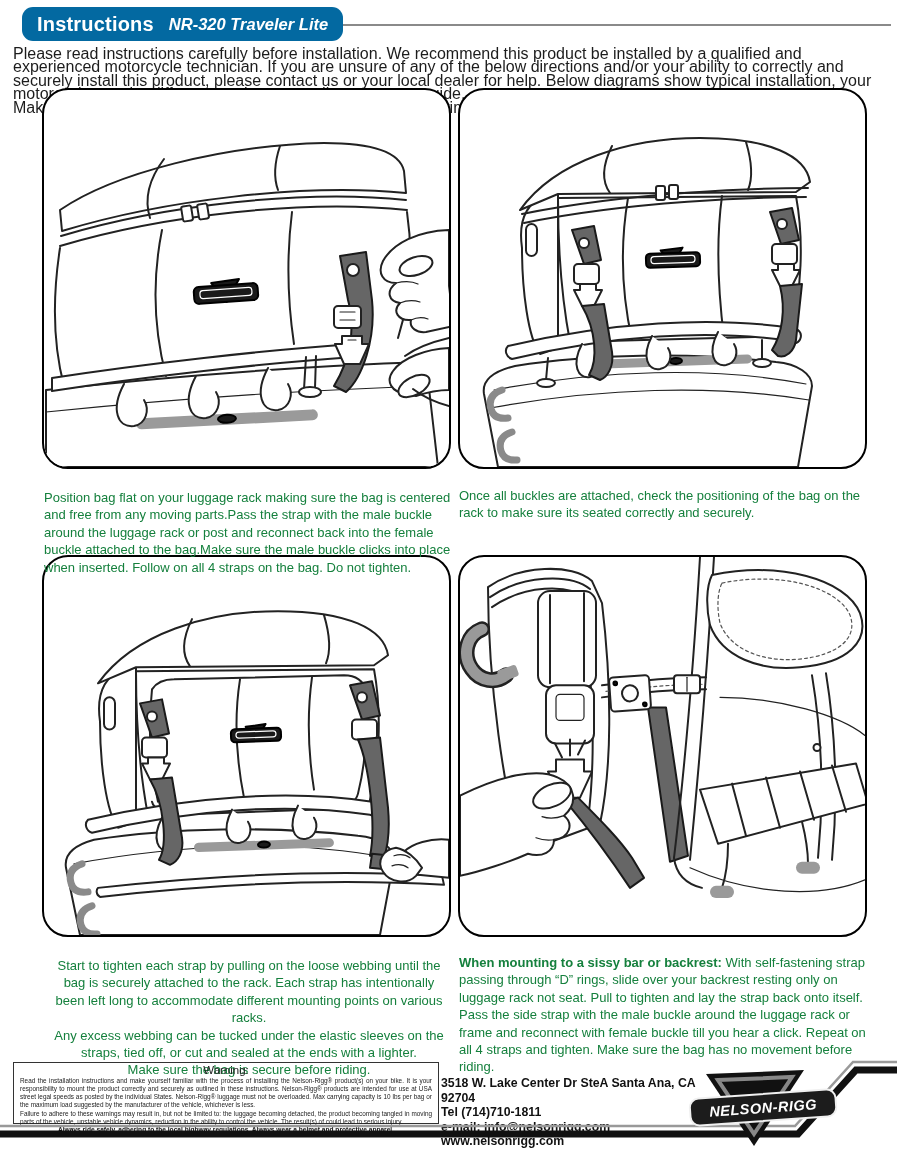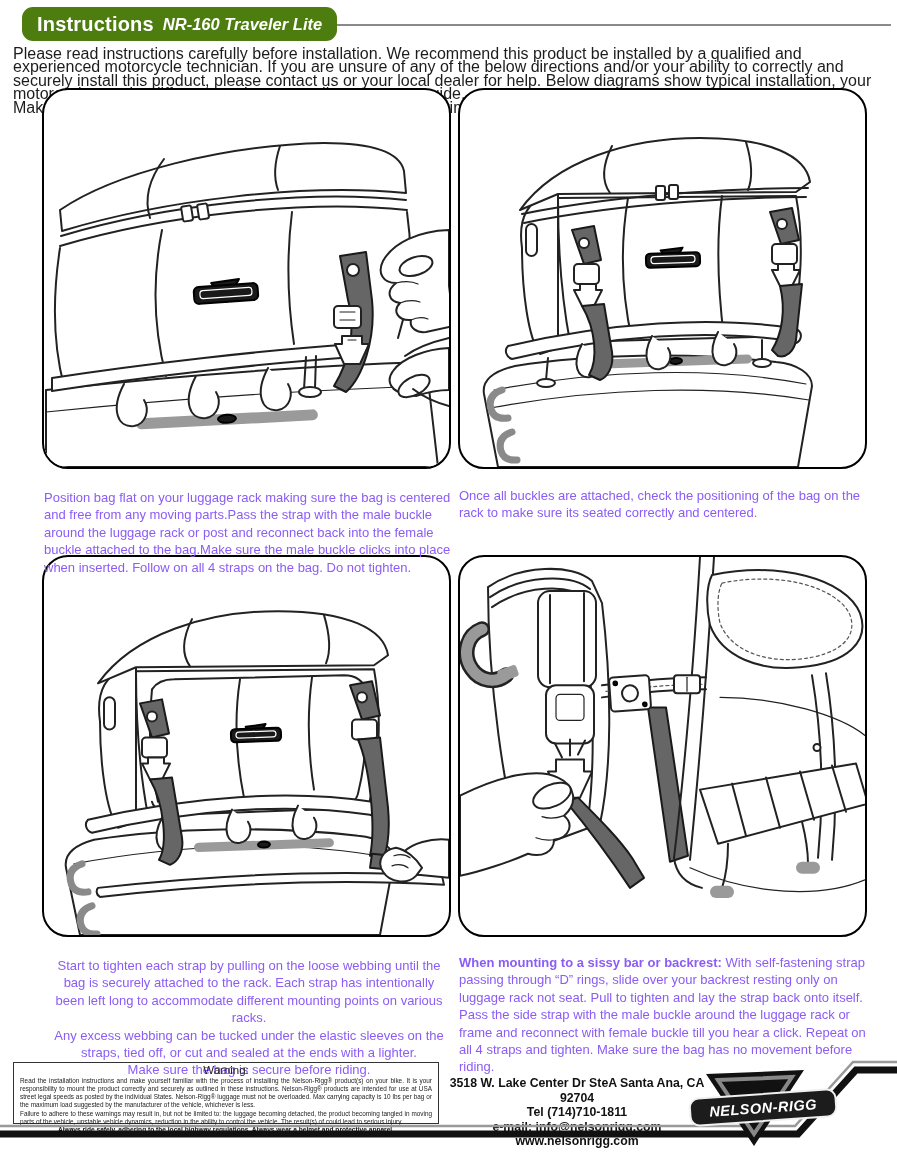--- a/index.html
+++ b/index.html
@@ -1,22 +1,22 @@
 <!DOCTYPE html>
 <html><head>
 <meta charset="utf-8">
 <style>
   html,body{margin:0;padding:0;background:#e8e8e8;}
   .page{position:relative;width:897px;height:1156px;background:#fff;overflow:hidden;
         font-family:"Liberation Sans",sans-serif;color:#111;}
 
   
   .hdr-line{position:absolute;left:270px;right:6px;top:24px;height:2px;background:#8a8a8a;}
-  .hdr-box{position:absolute;left:22px;top:7px;height:34px;padding:0 15px;background:#4d7c0f;
-           border-radius:11px;display:flex;align-items:center;gap:9px;white-space:nowrap;}
+  .hdr-box{position:absolute;left:22px;top:7px;height:34px;padding:0 15px;background:#0369a1;
+           border-radius:11px;display:flex;align-items:center;gap:15px;white-space:nowrap;}
   .hdr-title{color:#fff;font-size:20px;font-weight:bold;letter-spacing:.2px;}
   .hdr-sub{color:#fff;font-size:16.5px;font-weight:bold;font-style:italic;}
 
   
   .intro{position:absolute;left:13px;top:47px;width:877px;font-size:16px;line-height:13.4px;color:#1c1c1c;}
 
   
   .panel{position:absolute;margin:0;background:#fff;border:2.6px solid #000;border-radius:26px;overflow:hidden;}
   .p1{left:42px;top:88px;width:405px;height:377px;}
   .p2{left:458px;top:88px;width:405px;height:377px;}
@@ -29,51 +29,51 @@
       stroke:#222;stroke-width:2;fill:none;stroke-linecap:round;stroke-linejoin:round;}
   .diagram .w{fill:#fff;}           
   .diagram .g{fill:#666;stroke:#1a1a1a;}   
   .diagram .lg{fill:#9a9a9a;stroke:none;}  
   .diagram .k{fill:#1a1a1a;stroke:#000;}   
   .diagram .thin{stroke-width:1.2;}
   .diagram .dash{stroke-dasharray:3 3;stroke-width:1.2;stroke:#555;}
   .diagram .gray-stroke{stroke:#8a8a8a;}
 
   
-  .cap{position:absolute;font-size:13px;line-height:17.4px;color:#8b5cf6;}
+  .cap{position:absolute;font-size:13px;line-height:17.4px;color:#15803d;}
   .cap.preline{white-space:pre-line;text-align:center;}
   .c1{left:44px;top:476px;width:409px;}
   .c2{left:459px;top:474px;width:414px;}
   .c3{left:48px;top:944px;width:402px;}
   .c4{left:459px;top:941px;width:412px;}
   .cap b{font-weight:bold;text-align:center;}
 
   
   .warn{position:absolute;left:13px;top:1062px;width:426px;height:62px;border:1.3px solid #333;
         padding:1px 6px 0 6px;box-sizing:border-box;}
   .warn-h{text-align:center;font-size:11.5px;line-height:12px;color:#222;}
   .warn-p{font-size:6.4px;line-height:7.9px;text-align:justify;color:#222;margin:1px 0 0 0;}
   .warn-b{font-size:6.6px;line-height:8px;text-align:center;font-weight:bold;color:#111;margin-top:1px;}
 
   
-  .contact{position:absolute;left:441px;top:1076px;width:272px;text-align:center;
+  .contact{position:absolute;left:441px;top:1076px;width:272px;
            font-weight:bold;font-size:12.3px;line-height:14.6px;color:#111;}
 
   
   .band{position:absolute;left:0;top:1056px;width:897px;height:100px;}
 </style>
 </head>
 <body>
 
 <div class="page">
 
   <div class="hdr-line"></div>
   <div class="hdr-box">
     <span class="hdr-title">Instructions</span>
-    <span class="hdr-sub">NR-160 Traveler Lite</span>
+    <span class="hdr-sub">NR-320 Traveler Lite</span>
   </div>
 
   <div class="intro">
     <div>Please read instructions carefully before installation. We recommend this product be installed by a qualified and experienced motorcycle technician. If you are unsure of any of the below directions and/or your ability to correctly and securely install this product, please contact us or your local dealer for help. Below diagrams show typical installation, your motorcycle may be different so please use diagrams as a guide.</div>
     <div>Make sure your motorcycle is clean and free from dirt, road grime, etc. where the Nelson-Rigg luggage mounts.</div>
   </div>
 
   <figure class="panel p1">
     <svg class="diagram" viewBox="0 0 405 377" preserveAspectRatio="none" role="img" aria-label="Close-up of two hands clicking the male strap buckle into the female buckle while the bag sits on a tubular luggage rack">
 
@@ -306,21 +306,21 @@
       <rect class="w" x="214" y="118" width="26" height="18" rx="3"></rect>
       <path class="thin" d="M227,120 L227,134"></path>
 
       <path class="w" d="M0,238 C40,218 78,210 98,220 C116,228 118,246 104,258 C114,266 110,280 94,282 C94,294 82,300 68,296 C50,304 20,314 0,318 Z"></path>
       <ellipse class="w" cx="92" cy="238" rx="20" ry="11" transform="rotate(-24 92 238)"></ellipse>
       <path class="thin" d="M104,258 c-8,3 -16,3 -22,1 M94,282 c-7,1 -13,0 -18,-2"></path>
     </svg>
   </figure>
 
   <p class="cap c1">Position bag flat on your luggage rack making sure the bag is centered and free from any moving parts.Pass the strap with the male buckle around the luggage rack or post and reconnect back into the female buckle attached to the bag.Make sure the male buckle clicks into place when inserted. Follow on all 4 straps on the bag. Do not tighten.</p>
-  <p class="cap c2">Once all buckles are attached, check the positioning of the bag on the rack to make sure its seated correctly and centered.</p>
+  <p class="cap c2">Once all buckles are attached, check the positioning of the bag on the rack to make sure its seated correctly and securely.</p>
   <p class="cap c3 preline">Start to tighten each strap by pulling on the loose webbing until the bag is securely attached to the rack. Each strap has intentionally been left long to accommodate different mounting points on various racks.
 Any excess webbing can be tucked under the elastic sleeves on the straps, tied off, or cut and sealed at the ends with a lighter.
 Make sure the bag is secure before riding.</p>
   <p class="cap c4"><b>When mounting to a sissy bar or backrest:</b><span> With self-fastening strap passing through “D” rings, slide over your backrest resting only on luggage rack not seat. Pull to tighten and lay the strap back onto itself. Pass the side strap with the male buckle around the luggage rack or frame and reconnect with female buckle till you hear a click. Repeat on all 4 straps and tighten. Make sure the bag has no movement before riding.</span></p>
 
   <div class="warn">
     <div class="warn-h">Warning:</div>
     <div class="warn-p">Read the installation instructions and make yourself familiar with the process of installing the Nelson-Rigg® product(s) on your bike. It is your responsibility to mount the product correctly and securely as outlined in these instructions. Nelson-Rigg® products are intended for use at USA street legal speeds as posted by the individual States. Nelson-Rigg® luggage must not be overloaded. Max carrying capacity is 10 lbs per bag or the maximum load suggested by the manufacturer of the vehicle, whichever is less.</div>
     <div class="warn-p">Failure to adhere to these warnings may result in, but not be limited to: the luggage becoming detached, the product becoming tangled in moving parts of the vehicle, unstable vehicle dynamics, reduction in the ability to control the vehicle. The result(s) of could lead to serious injury.</div>
     <div class="warn-b">Always ride safely, adhering to the local highway regulations. Always wear a helmet and protective apparel.</div>

